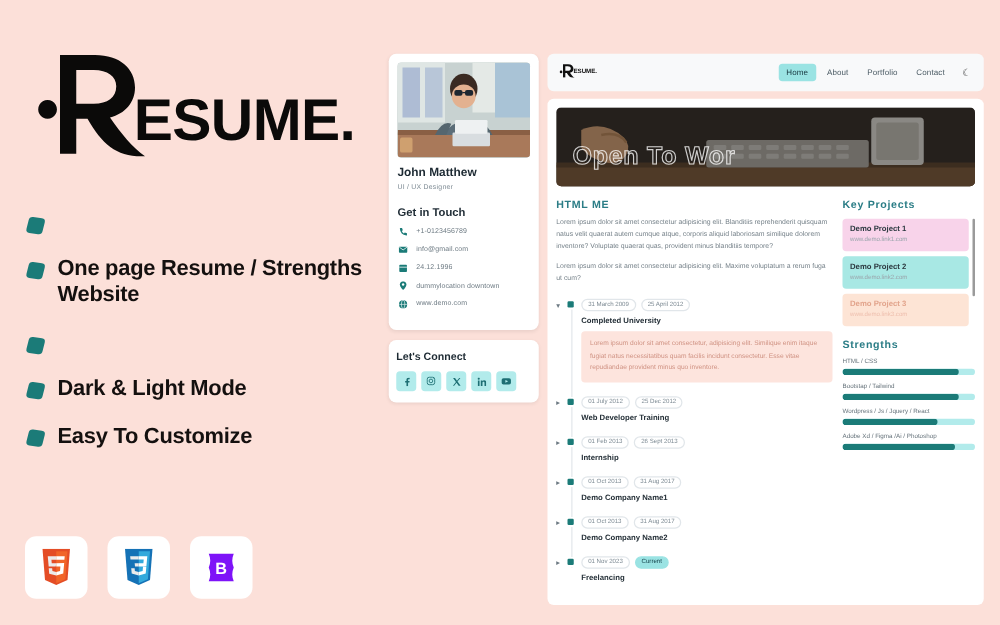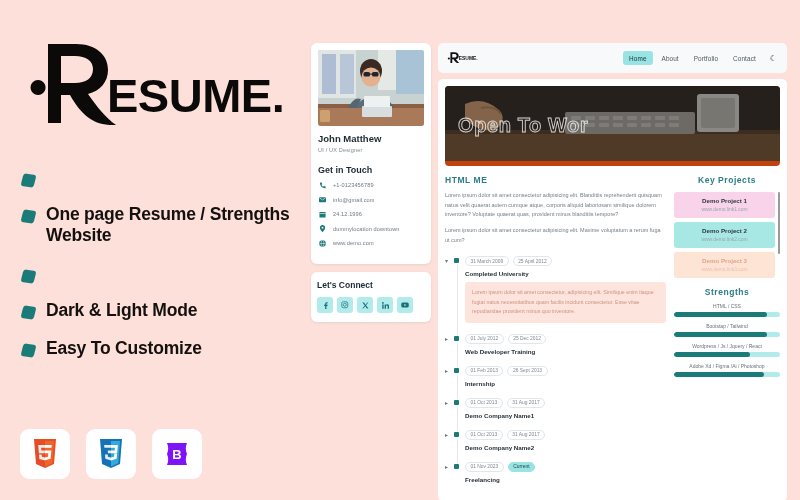--- a/index.html
+++ b/index.html
@@ -76,33 +76,33 @@
   .nav-link {
     font-size: 6.4px; color: #4a5a63; padding: 3.5px 6px; border-radius: 3px;
     letter-spacing: .1px;
   }
   .nav-link.active { background: #9ae3e3; color: #15343d; }
   .moon { margin-left: 5px; font-size: 8px; color: #222; }
 
   .content-card { margin-top: 6px; background: #fff; border-radius: 5px; padding: 7px; }
 
   .hero {
-    height: 80px; border-radius: 4px; overflow: hidden; position: relative;
-    background: #c2410c;
+    height: 63px; border-radius: 4px; overflow: hidden; position: relative;
+    background: #a3a3a3;
   }
   .hero svg { display: block; position: absolute; inset: 0; }
   .hero-title {
     position: absolute; left: 13px; top: 28px;
     font-size: 20px; font-weight: bold; letter-spacing: .6px;
     color: transparent; -webkit-text-stroke: 0.9px rgba(255,255,255,.78);
   }
 
   .body-cols { display: flex; gap: 8px; margin-top: 9px; }
   .about-col { flex: 1 1 auto; min-width: 0; }
-  .side-col { flex: 0 0 106px; text-align: center; }
+  .side-col { flex: 0 0 106px; }
 
   .sec-title { font-size: 8.5px; font-weight: bold; color: #2b7d86; letter-spacing: .55px; }
   .para { font-size: 5.5px; color: #737f87; line-height: 1.75; margin-top: 6px; }
 
   
   .timeline { margin-top: 11px; position: relative; padding-left: 20px; }
   .timeline:before {
     content:''; position: absolute; left: 11.5px; top: 4px; bottom: 12px;
     width: 1px; background: #e3e8ec;
   }

